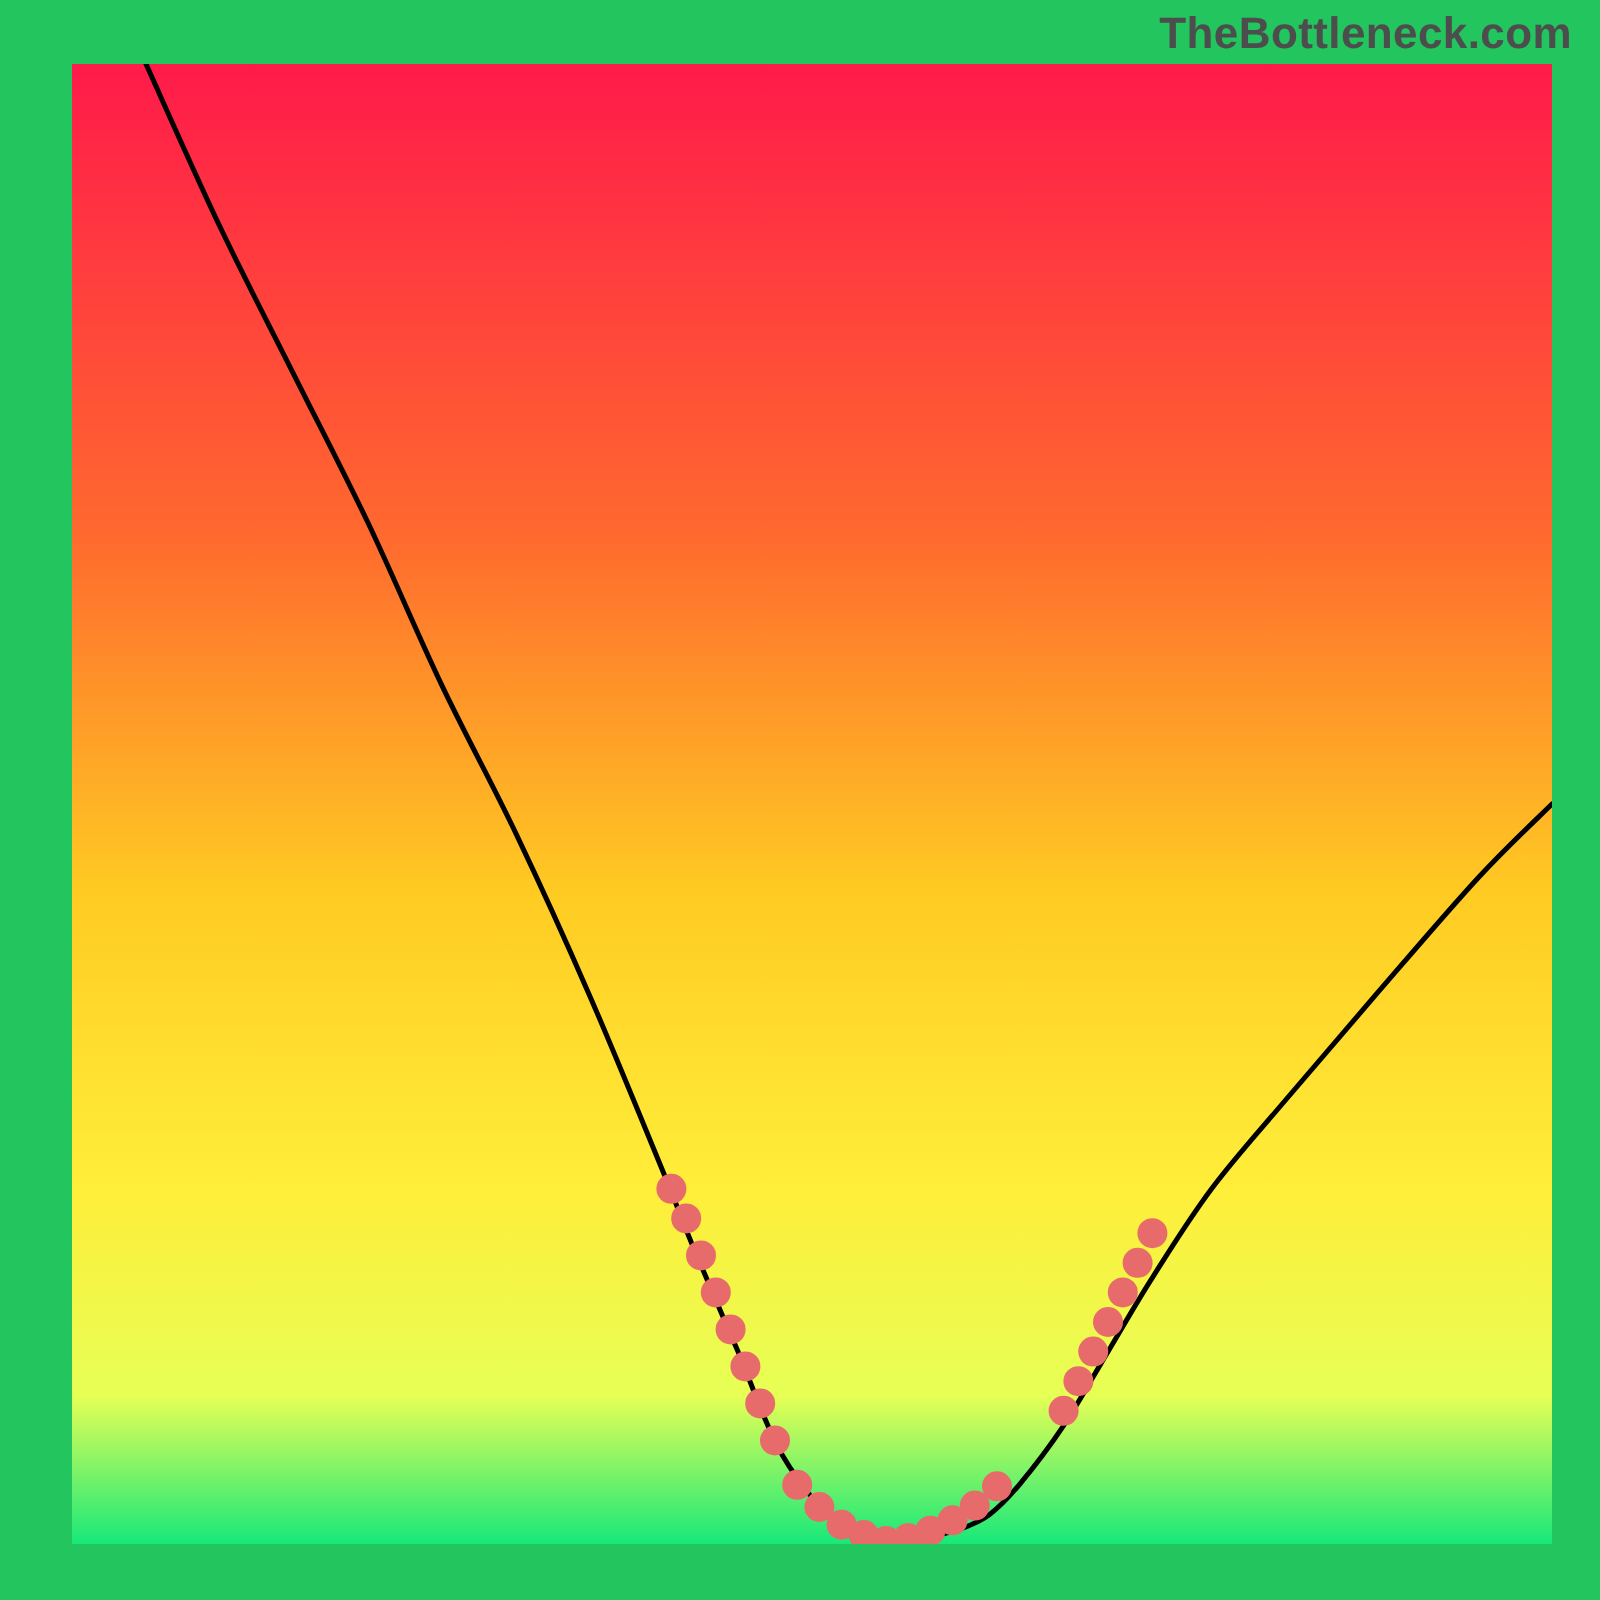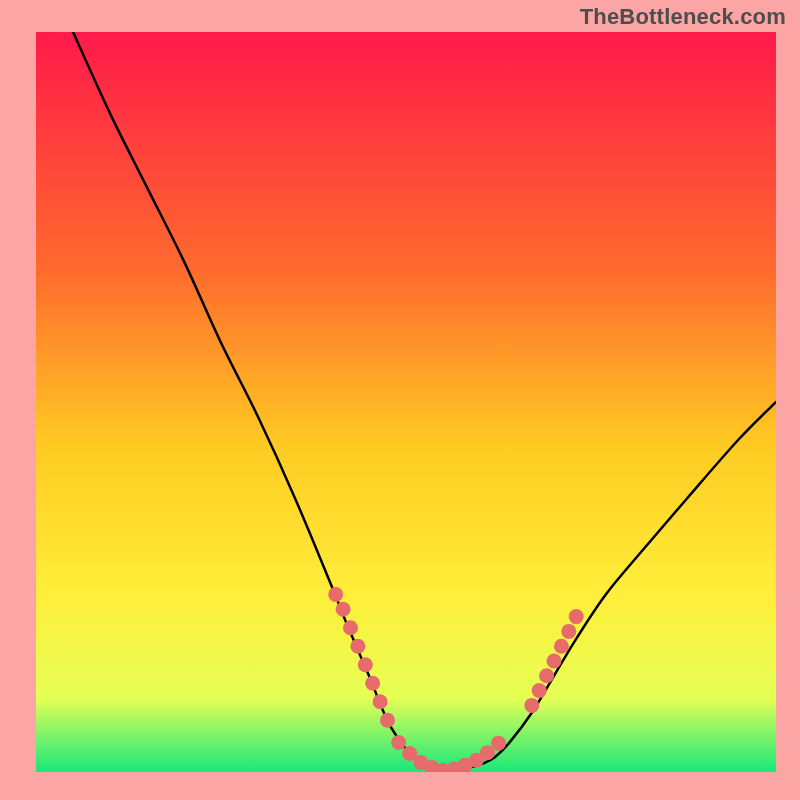--- a/index.html
+++ b/index.html
@@ -8,21 +8,21 @@
     width: 800px;
     height: 800px;
     background: #000;
     overflow: hidden;
     font-family: Arial, Helvetica, sans-serif;
   }
   .outer {
     position: relative;
     width: 800px;
     height: 800px;
-    background: #fca5a5;
+    background: #22c55e;
   }
   .watermark {
     position: absolute;
     top: 4px;
     right: 14px;
     color: #4d4d4d;
     font-size: 22px;
     font-weight: 600;
     letter-spacing: 0.2px;
     z-index: 10;

